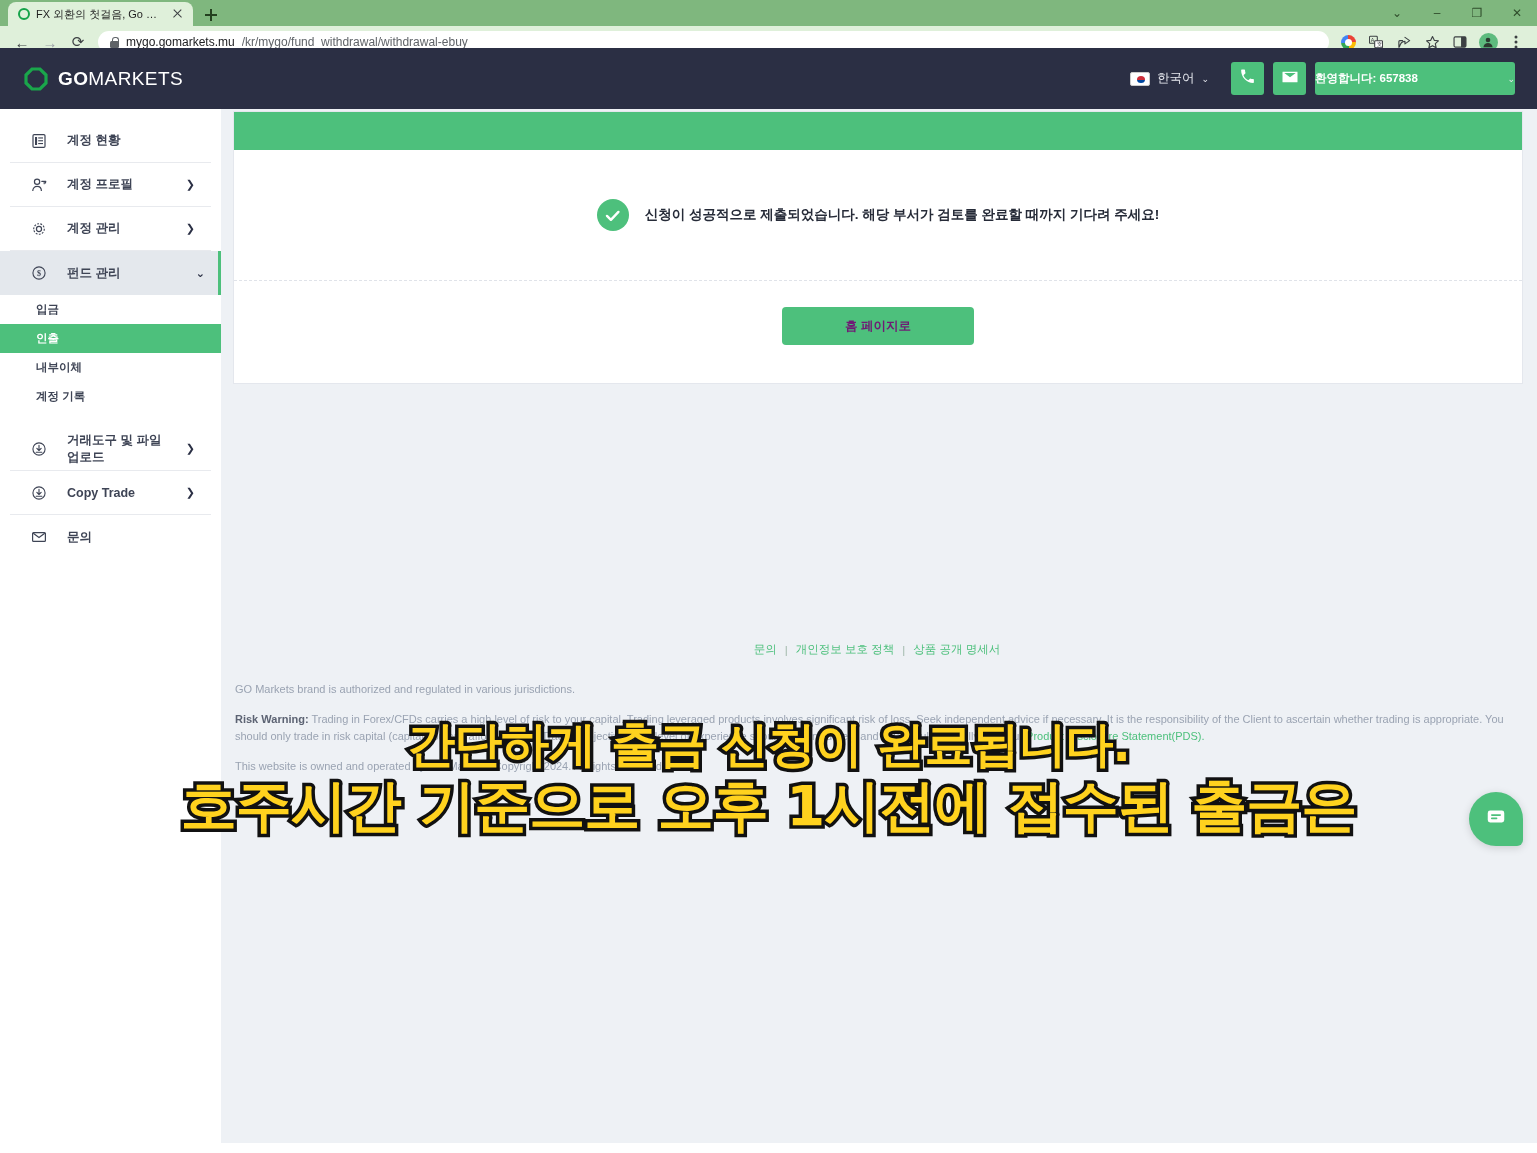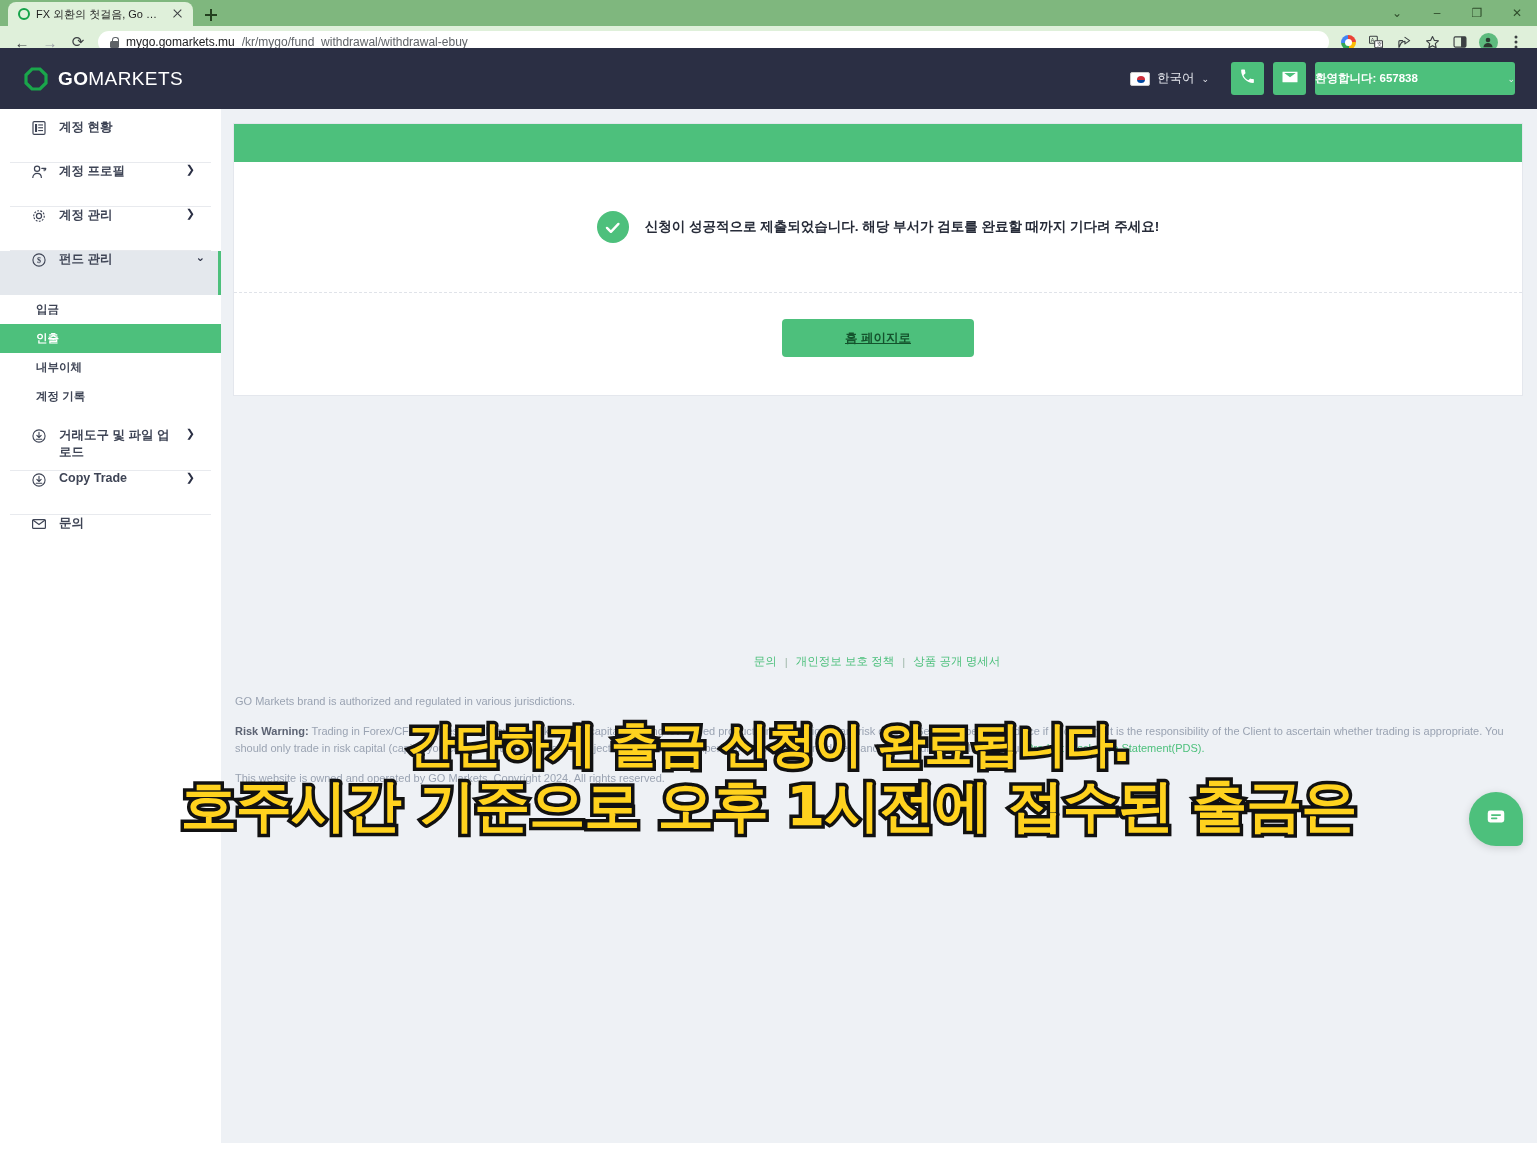--- a/index.html
+++ b/index.html
@@ -142,21 +142,21 @@
     display: flex; align-items: center; justify-content: space-between;
     padding: 0 0; cursor: pointer;
   }
   .userbox-label { color: #fff; font-size: 11.5px; font-weight: bold; }
 
   .body-wrap { display: flex; height: 1034px; }
 
   
   .sidebar { width: 221px; background: #fff; flex: none; padding-top: 10px; position: relative; }
   .nav-item {
-    height: 44px; display: flex; gap: 12px;
+    height: 44px; display: flex; align-items: center; gap: 20px;
     padding: 0 16px 0 20px; cursor: pointer;
     border-bottom: 1px solid #e8eaee; margin: 0 10px;
     font-size: 12.5px; color: #3e4455; font-weight: bold;
   }
   .nav-item .ni-label { flex: 1; }
   .nav-item.active-parent {
     background: #e4e8ed; border-bottom: none; margin: 0;
     padding-left: 30px; position: relative;
   }
   .nav-item.active-parent::after {
@@ -166,38 +166,38 @@
   .nav-icon { width: 17px; height: 17px; flex: none; display: flex; align-items: center; justify-content: center; }
   .arrow { color: #2b3045; font-size: 11px; font-weight: bold; flex: none; }
   .sub-item {
     height: 29px; display: flex; align-items: center;
     padding-left: 36px; font-size: 11.5px; color: #3e4455;
     font-weight: bold; cursor: pointer;
   }
   .sub-item.selected { background: #4dc07c; color: #fff; }
 
   
-  .main { flex: 1; padding: 14px 14px 0 12px; position: relative; }
+  .main { flex: 1; padding: 2px 14px 0 12px; position: relative; }
   .card { background: #fff; border: 1px solid #e4e7ed; }
   .green-banner { height: 38px; background: #4dc07c; }
   .success-row {
     display: flex; align-items: center; justify-content: center;
     gap: 16px; height: 130px;
   }
   .check-circle {
     width: 32px; height: 32px; border-radius: 50%; background: #4dc07c;
     display: flex; align-items: center; justify-content: center; flex: none;
   }
   .success-text { font-size: 13.5px; font-weight: bold; color: #262b38; }
   .divider { border-top: 1px dashed #e0e3e9; }
   .btn-row { display: flex; justify-content: center; padding: 26px 0 38px; }
   .home-btn {
-    background: #4dc07c; color: #14532d; border: none; border-radius: 4px;
+    background: #4dc07c; color: #701a75; border: none; border-radius: 4px;
     width: 192px; height: 38px; font-size: 12.5px; font-weight: bold;
-    cursor: pointer; font-family: inherit; text-decoration: underline;
+    cursor: pointer; font-family: inherit;
   }
 
   
   .footer { margin-top: 258px; padding-right: 2px; }
   .footer-links {
     display: flex; justify-content: center; align-items: center;
     gap: 8px; font-size: 11.5px; color: #4dc07c; padding-bottom: 24px;
   }
   .footer-links a { color: #4dc07c; text-decoration: none; cursor: pointer; }
   .fsep { color: #9fb8aa; }

